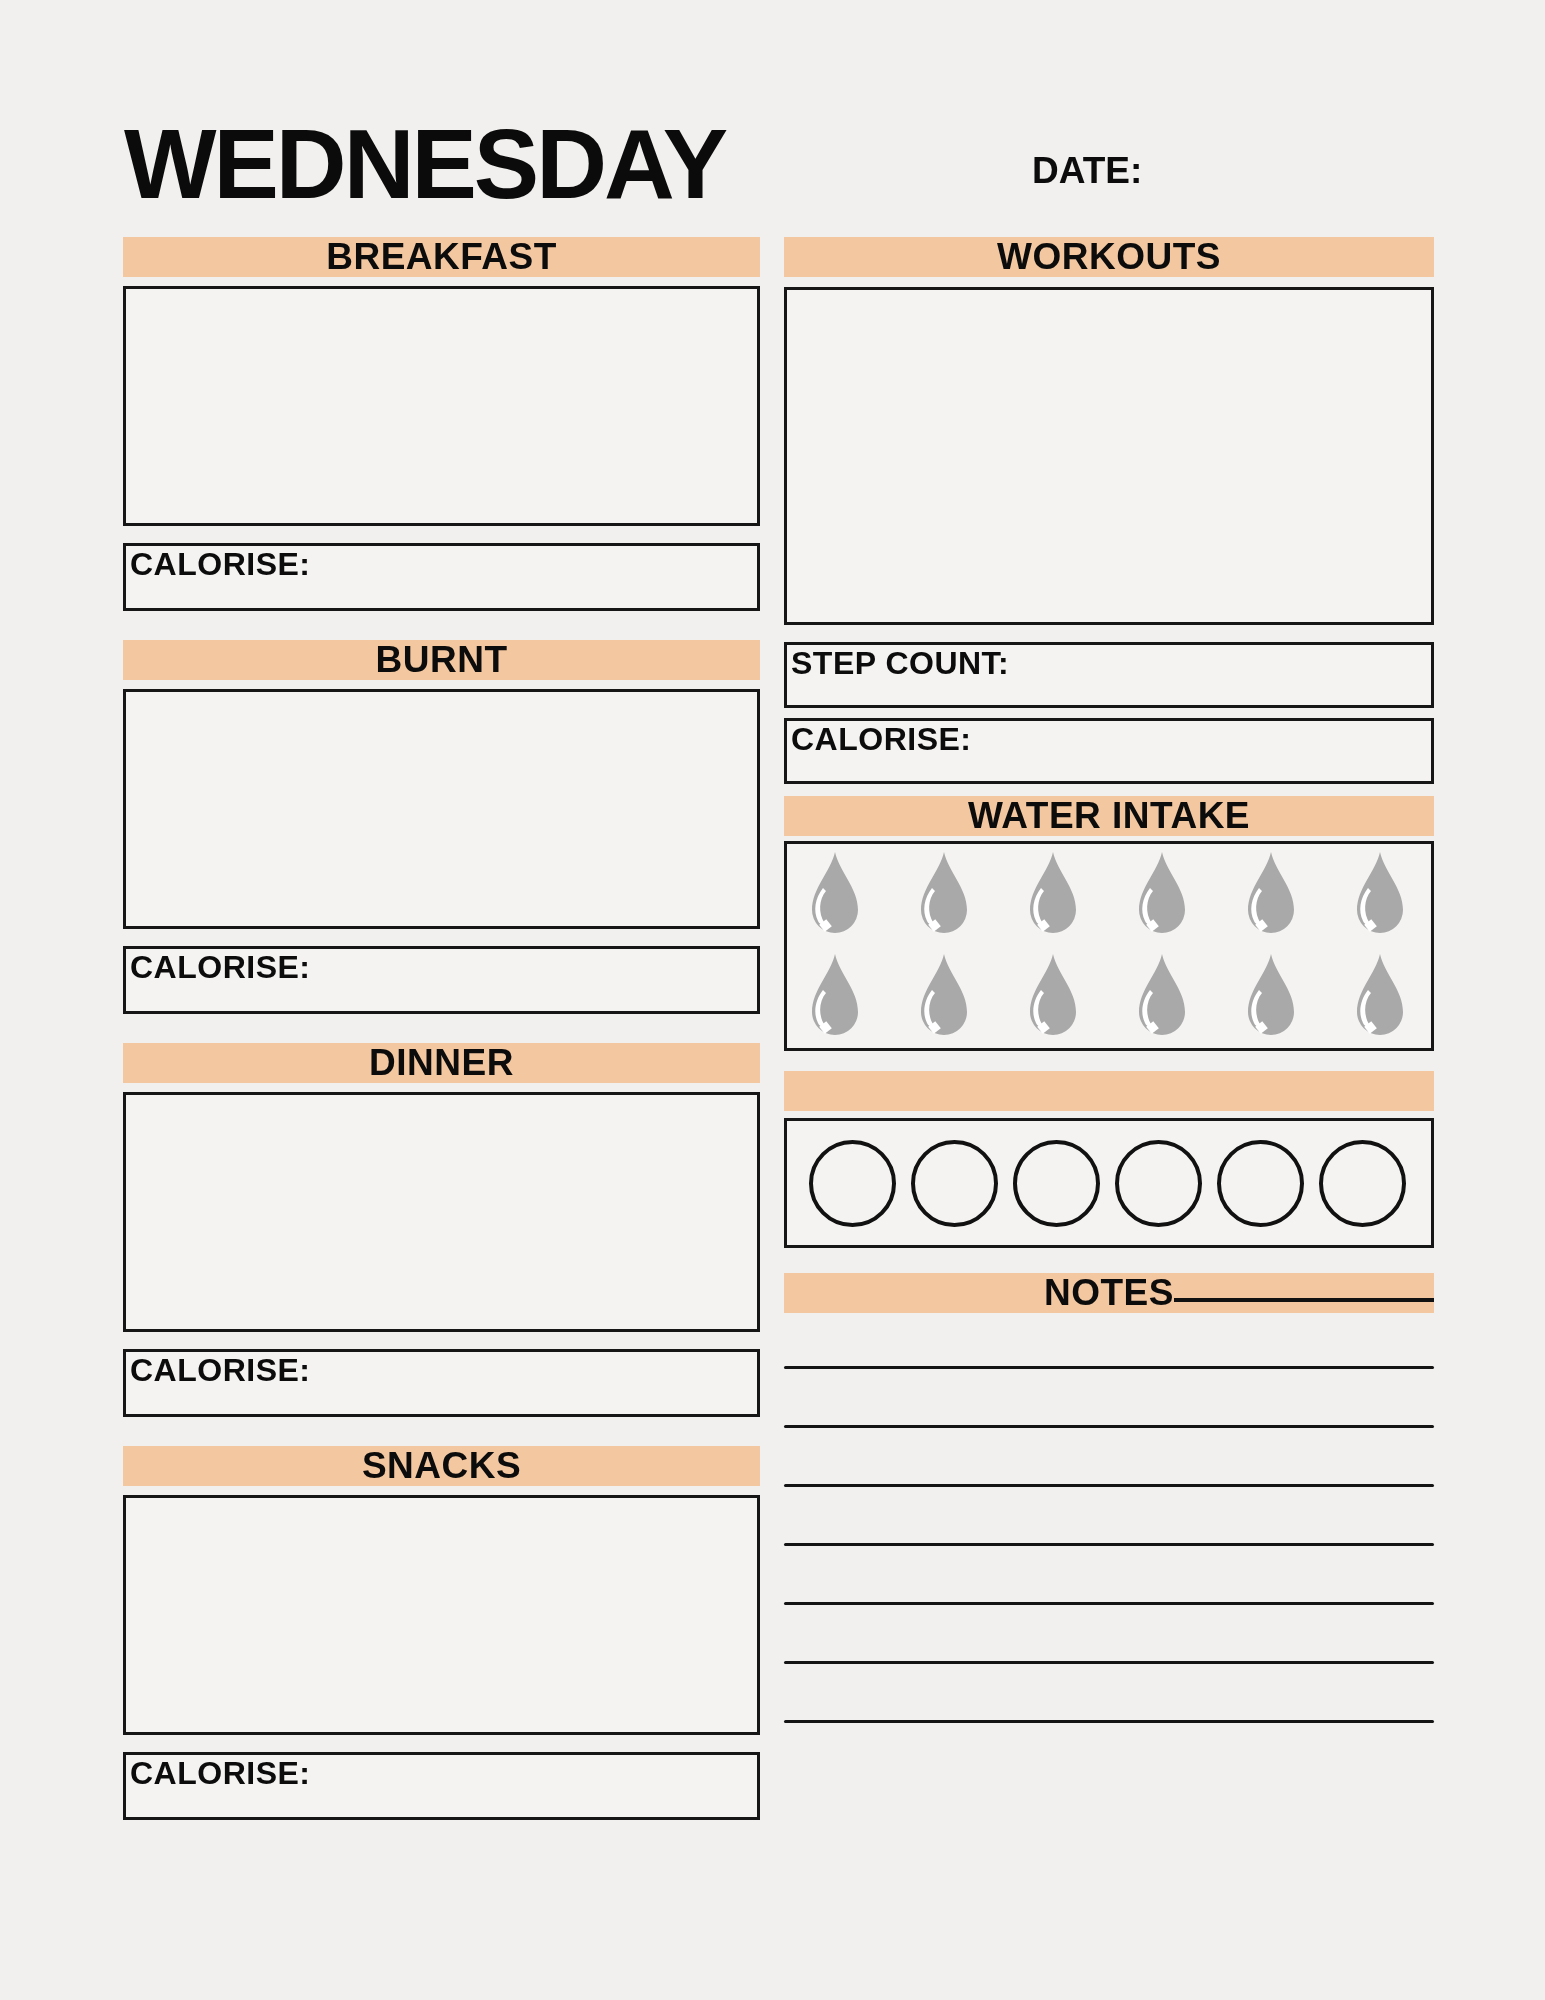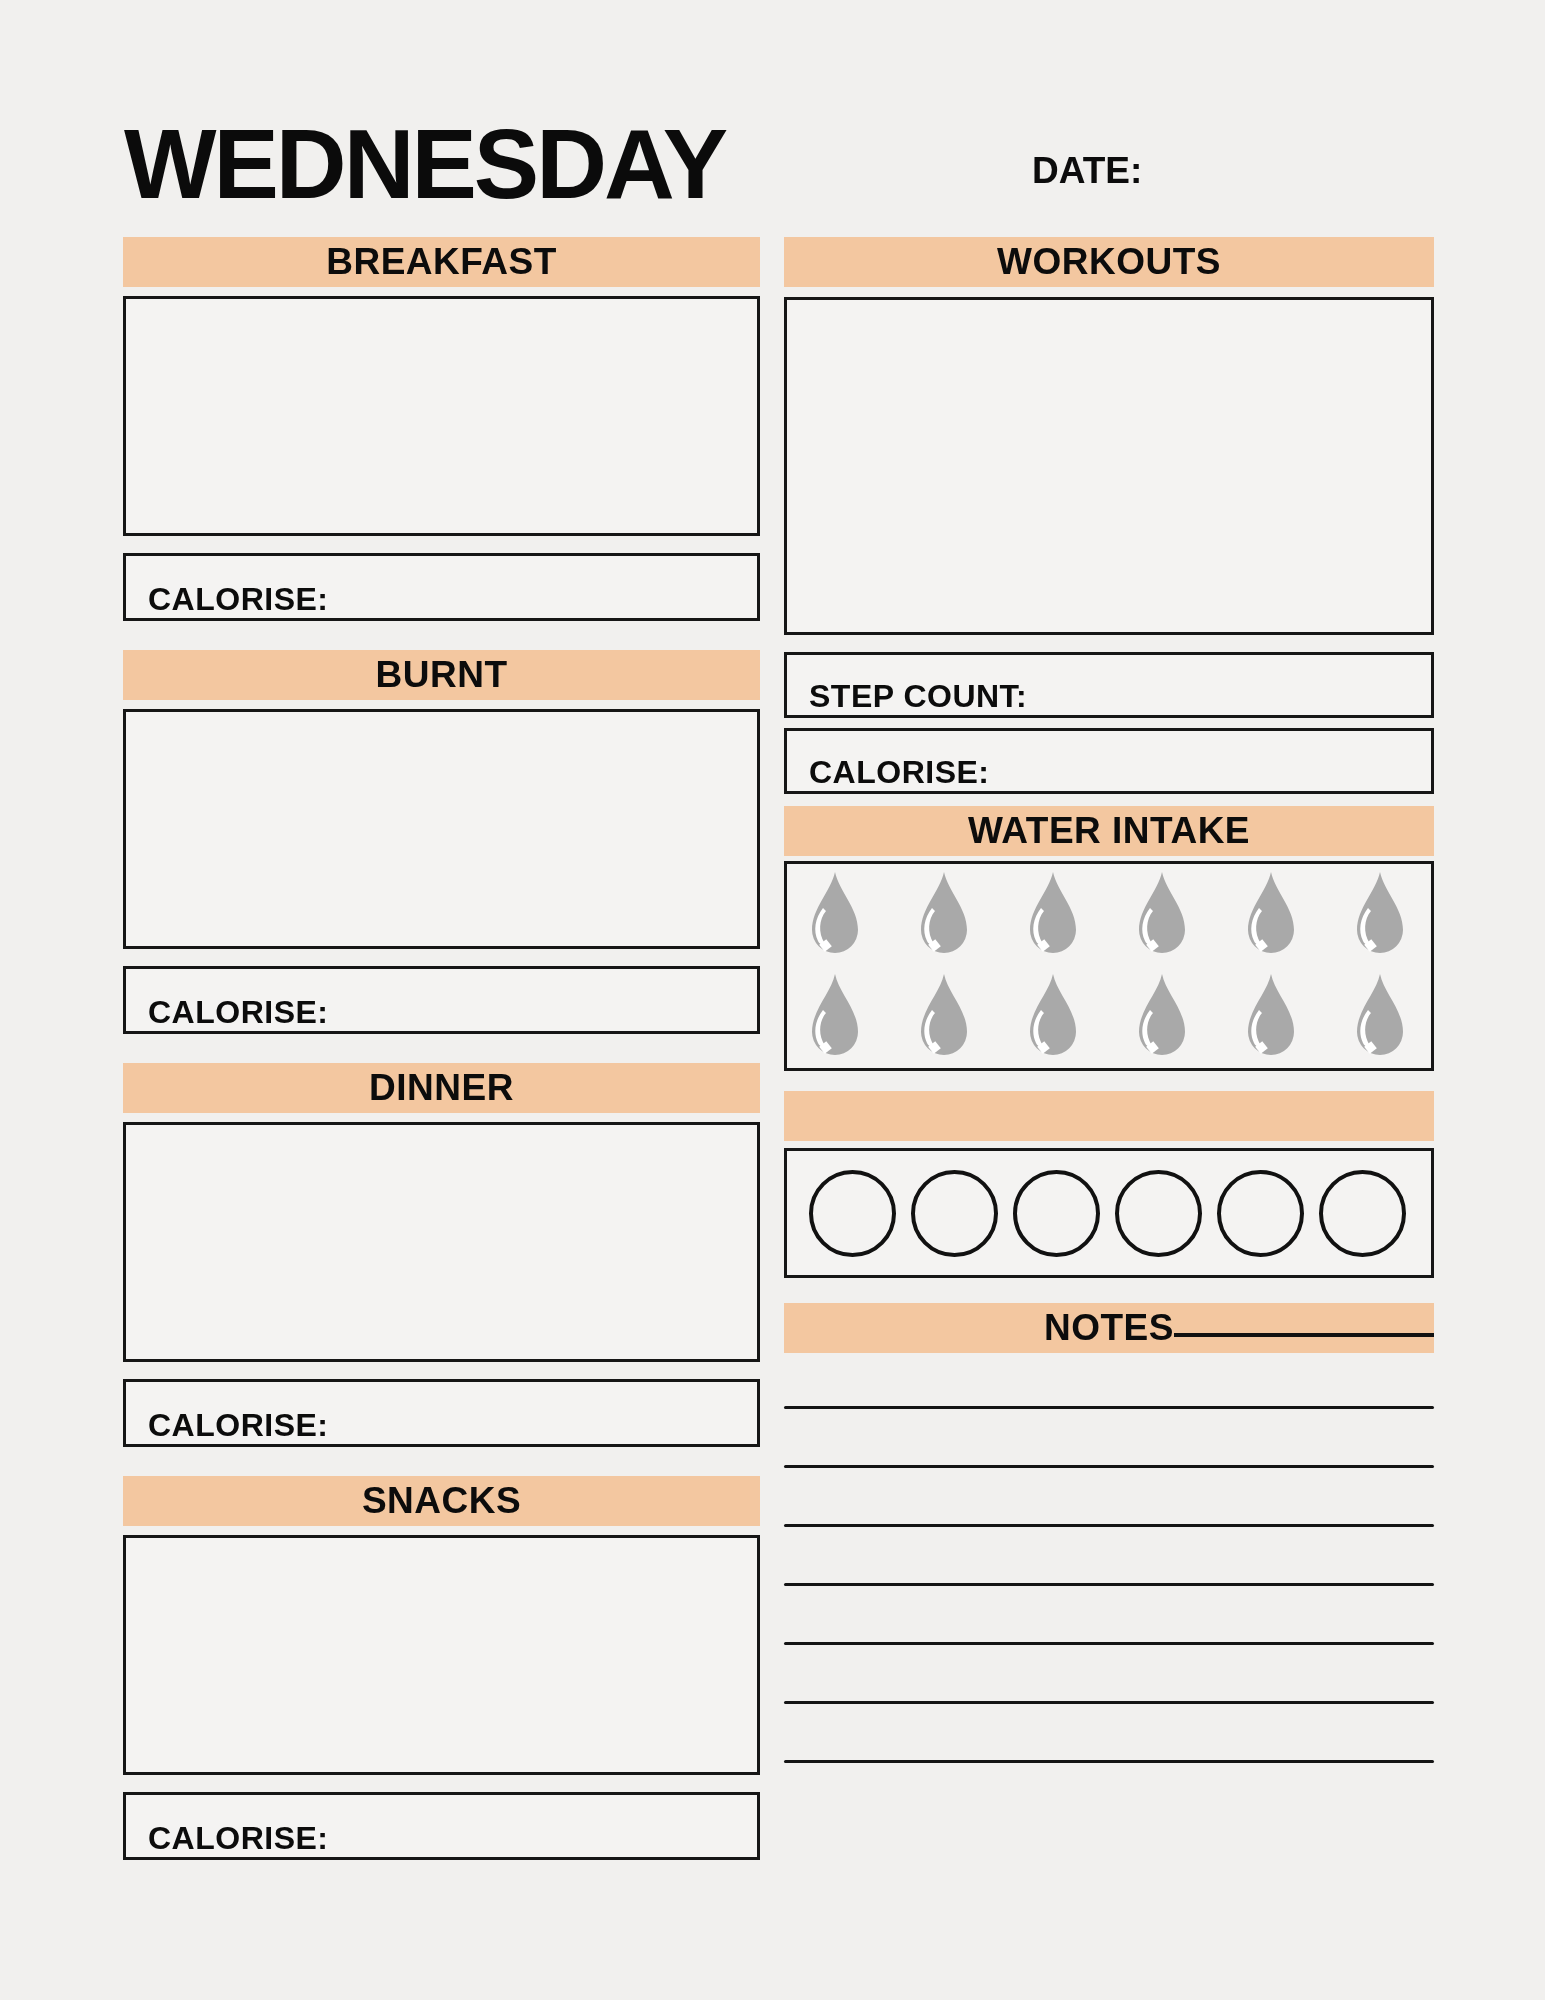--- a/index.html
+++ b/index.html
@@ -24,30 +24,30 @@
     font-size:37px;font-weight:700;letter-spacing:0;
   }
 
   
   .col{position:absolute;top:237px;}
   .col-left{left:123px;width:637px;}
   .col-right{left:784px;width:650px;}
 
   
   .bar{
-    height:50px;background:#f3c7a0;
+    height:40px;background:#f3c7a0;
     display:flex;align-items:center;justify-content:center;
     font-size:37px;font-weight:700;letter-spacing:.5px;
   }
   .box{
     background:#f4f3f2;border:3px solid #161616;box-sizing:border-box;
   }
   .label-box{
-    display:flex;align-items:flex-end;
-    padding-left:22px;font-size:32px;font-weight:700;letter-spacing:.5px;
+    display:flex;align-items:flex-start;
+    padding-left:4px;font-size:32px;font-weight:700;letter-spacing:.5px;
   }
 
   
   .col-left > .bar{margin-bottom:9px;}
   .col-left > .meal-box{height:240px;margin-bottom:17px;}
   .col-left > .cal-box{height:68px;margin-bottom:29px;}
 
   
   .wk-box{height:338px;margin-bottom:17px;}
   .mb10{margin-bottom:10px;}

